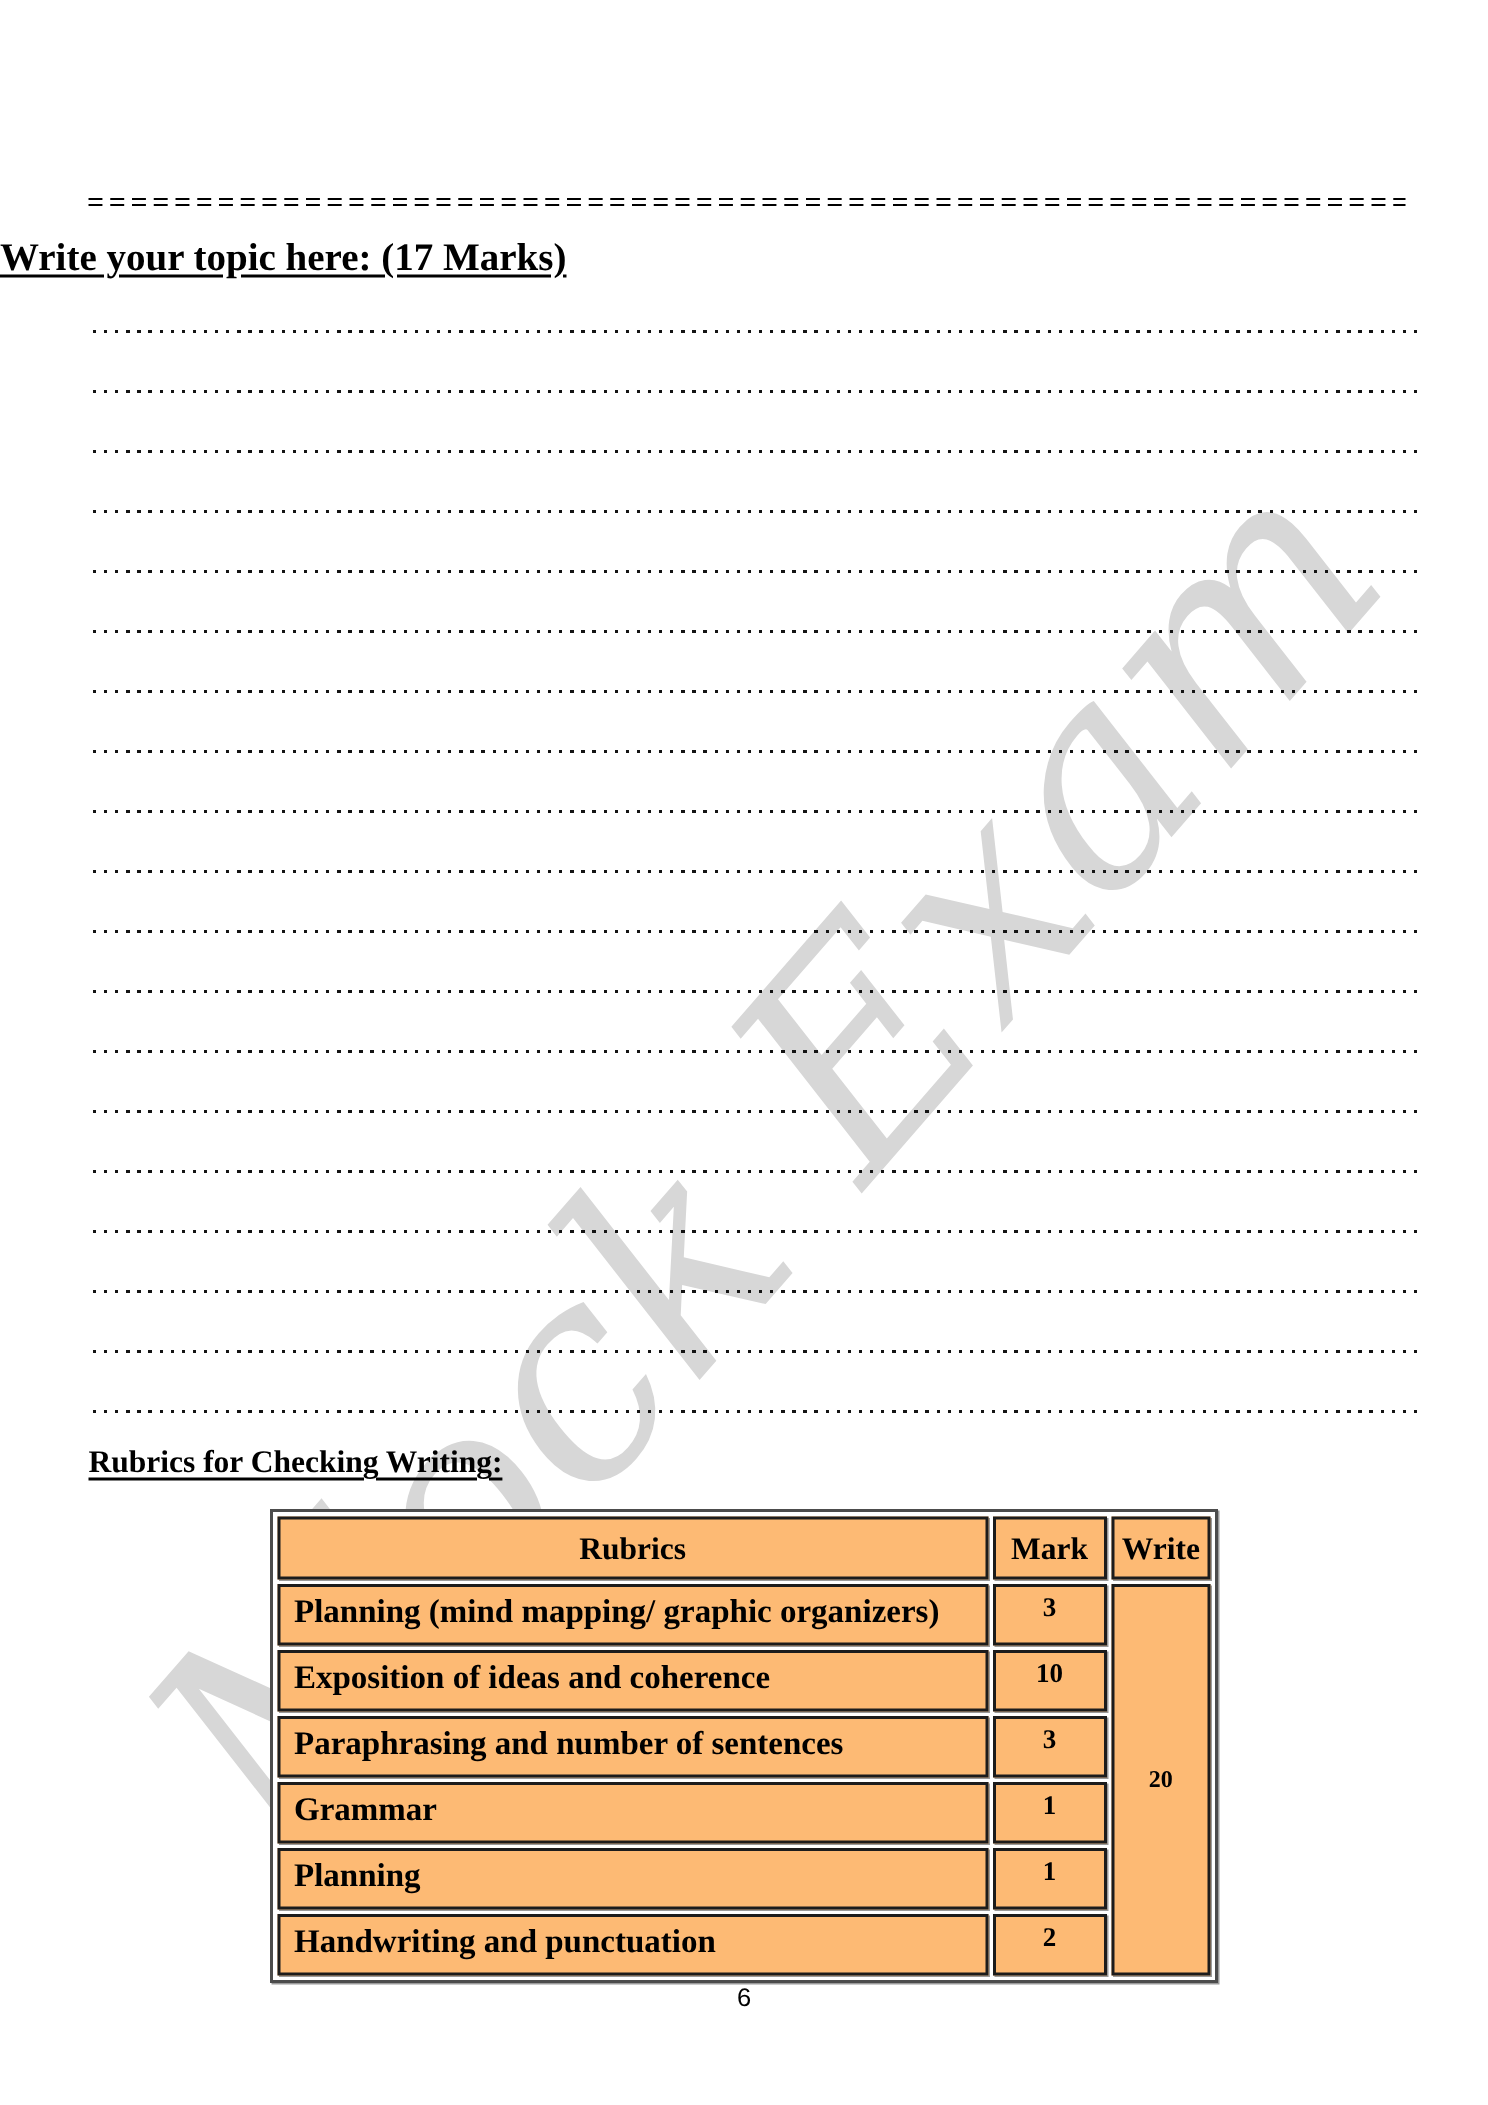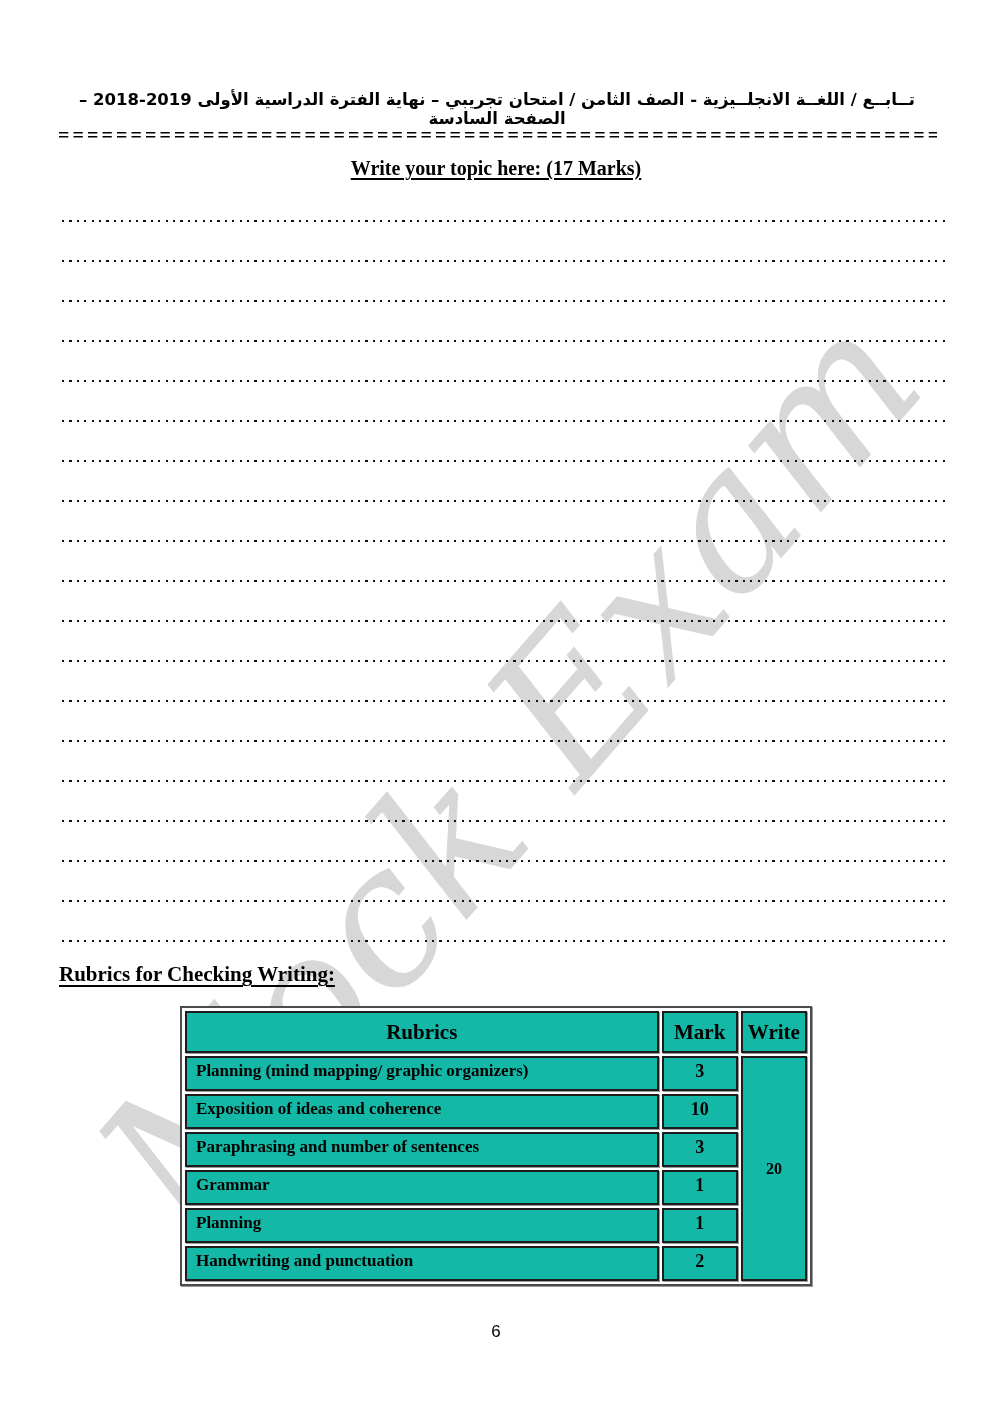--- a/index.html
+++ b/index.html
@@ -45,23 +45,22 @@
     font-size: 20px;
     letter-spacing: 3.1px;
     white-space: nowrap;
     overflow: hidden;
     z-index: 1;
   }
   
   .topic-title {
     position: absolute;
     top: 157px; left: 0; right: 0;
-    text-align: center;
-    font-weight: bold;
-    font-size: 20px;
+    font-weight: bold;
+    font-size: 26px;
     text-decoration: underline;
     text-underline-offset: 3px;
     z-index: 1;
   }
   
   .writing-area {
     position: absolute;
     top: 220px; left: 62px; right: 42px;
     z-index: 1;
   }
@@ -89,33 +88,33 @@
     background: #fff;
     table-layout: fixed;
     z-index: 1;
     box-shadow: 1px 1px 0 #9a9a9a;
   }
   table.rubrics col.c-label { width: 472px; }
   table.rubrics col.c-mark  { width: 76px; }
   table.rubrics col.c-total { width: 66px; }
   table.rubrics th, table.rubrics td {
     border: 2px solid #1c1c1c;
-    background: #14b8a6;
+    background: #fdba74;
     font-weight: bold;
     box-shadow: 1px 1px 0 #9a9a9a;
   }
   table.rubrics th {
     height: 42px;
     font-size: 21px;
     text-align: center;
     vertical-align: middle;
   }
   td.cell-label {
     height: 30px;
-    font-size: 17px;
+    font-size: 22px;
     text-align: left;
     vertical-align: top;
     padding: 3px 6px 8px 9px;
   }
   td.cell-mark {
     font-size: 18px;
     text-align: center;
     vertical-align: top;
     padding-top: 3px;
   }
@@ -134,21 +133,20 @@
     z-index: 1;
   }
 </style>
 </head>
 <body>
 
 <div class="page">
 
   <div class="watermark" style="color: rgb(215, 215, 215);">Mock Exam</div>
 
-  <div class="header-ar">تــابــع / اللغــة الانجلــيزية - الصف الثامن / امتحان تجريبي – نهاية الفترة الدراسية الأولى 2019-2018 – الصفحة السادسة</div>
 
   <div class="equals-line">======================================================================</div>
 
   <div class="topic-title">Write your topic here: (17 Marks)</div>
 
   <div class="writing-area">
       <div class="dotline"></div>
       <div class="dotline"></div>
       <div class="dotline"></div>
       <div class="dotline"></div>

